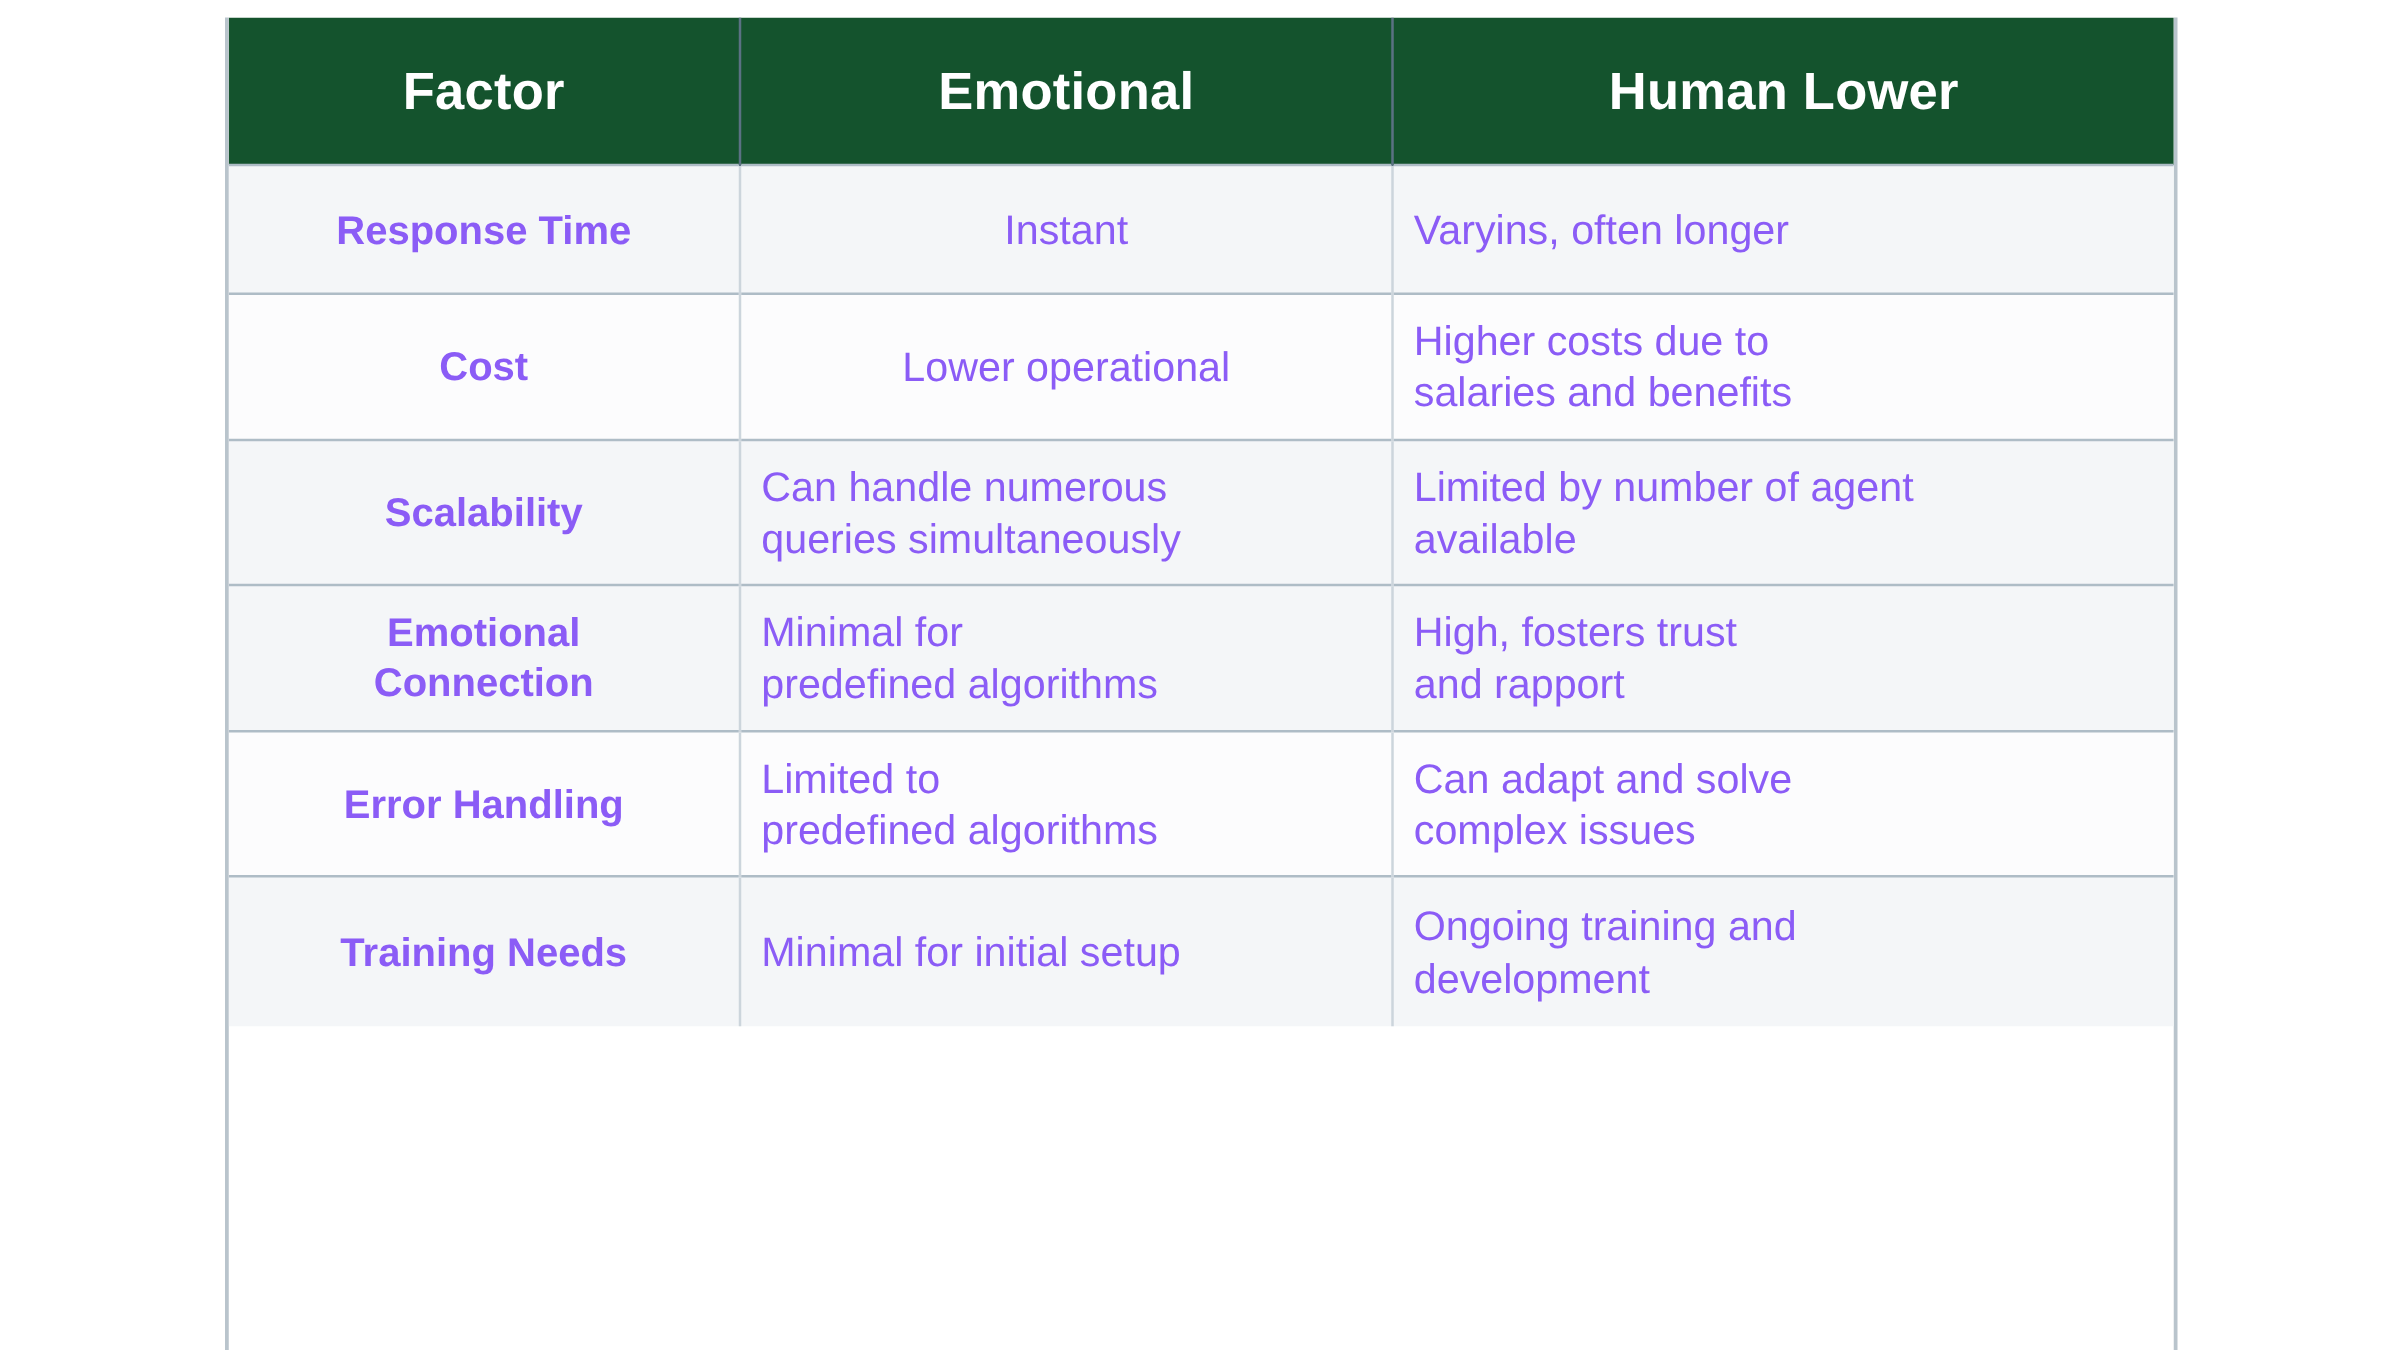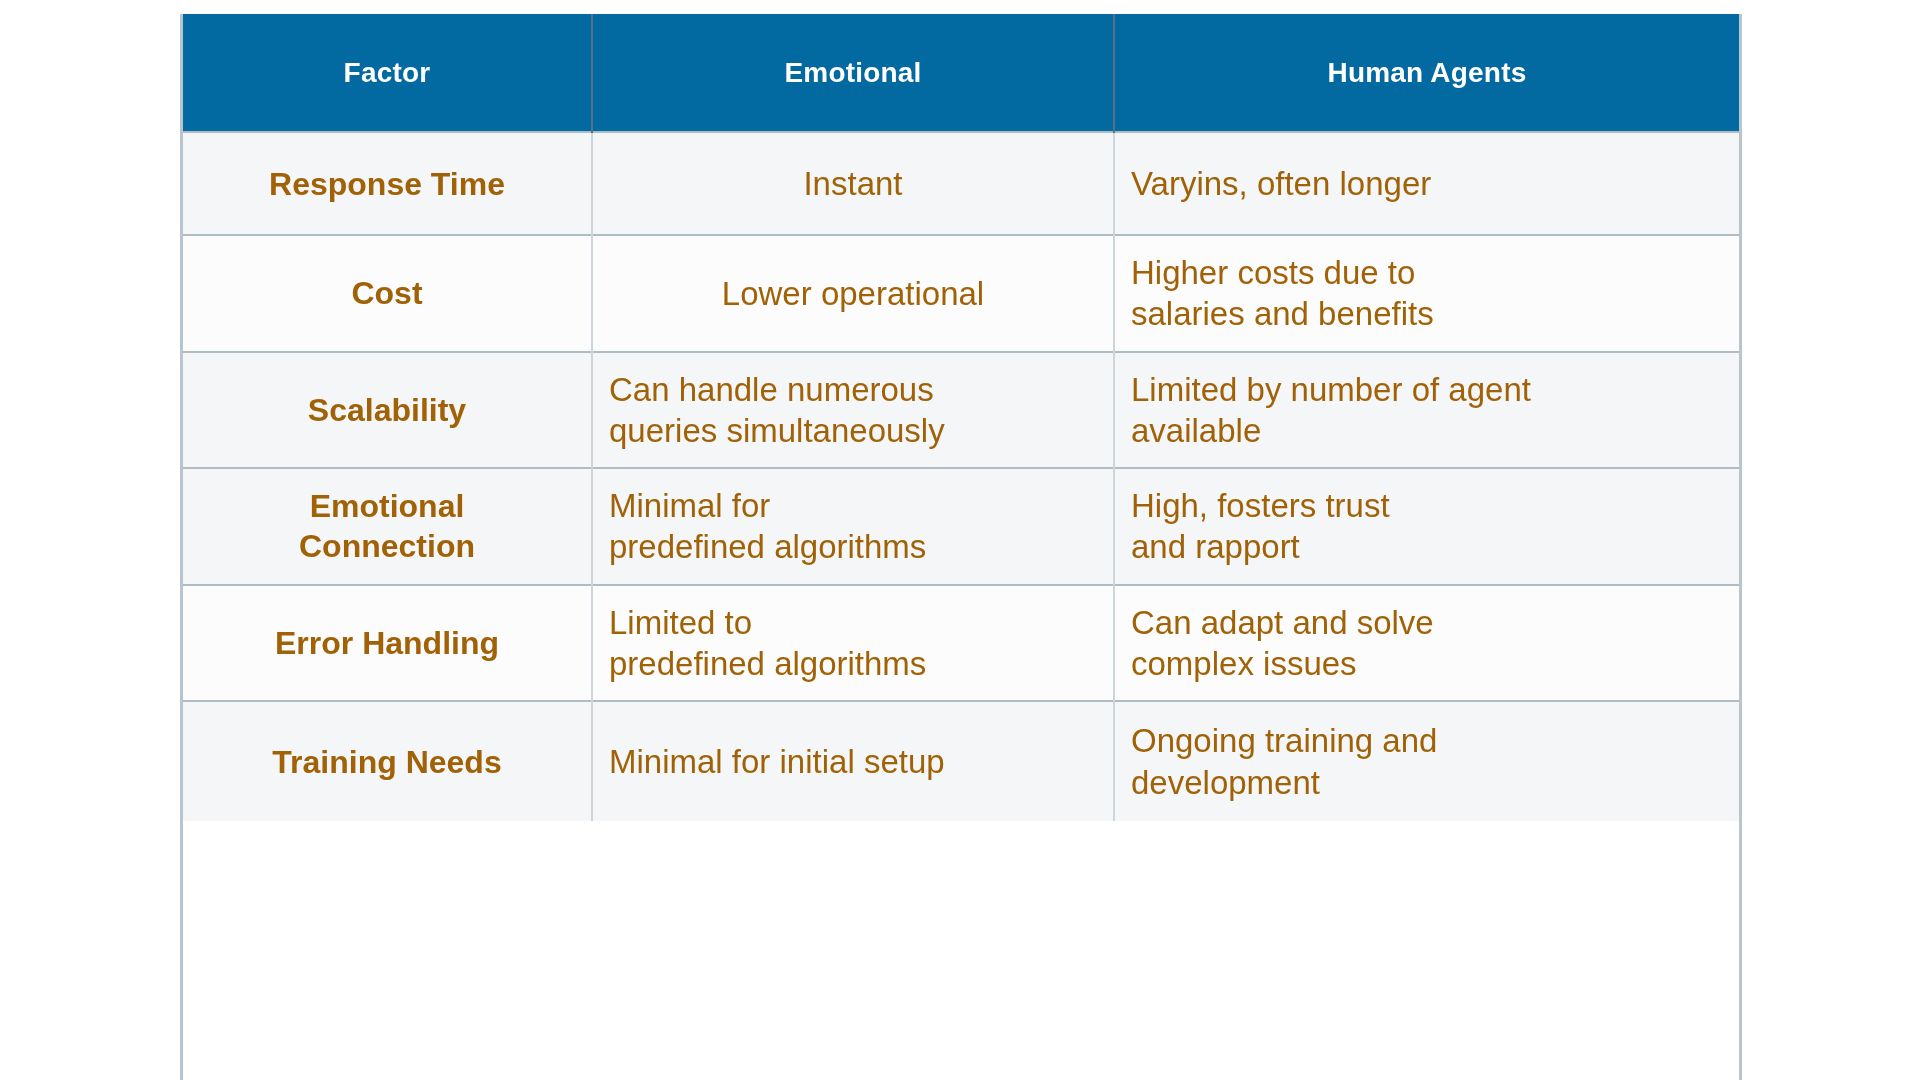--- a/index.html
+++ b/index.html
@@ -40,43 +40,43 @@
     width: 1556px;
     border-collapse: collapse;
     table-layout: fixed;
   }
 
   col.c-factor  { width: 409px; }
   col.c-bots    { width: 522px; }
   col.c-humans  { width: 625px; }
 
   thead th {
-    background: #0369a1;
+    background: #14532d;
     color: #ffffff;
-    font-size: 28px;
+    font-size: 42px;
     font-weight: bold;
     letter-spacing: 0.2px;
     height: 118px;
     padding: 0 10px;
     text-align: center;
     vertical-align: middle;
     border-right: 2px solid #5b7183;
     box-sizing: border-box;
     white-space: nowrap;
   }
   thead th:last-child { border-right: none; }
 
   tbody tr { }
   tbody tr.odd  td { background: #f4f6f8; }
   tbody tr.even td { background: #fcfcfd; }
 
   tbody td {
     border-top: 2px solid #aebcc6;
     border-right: 2px solid #ccd5dc;
-    color: #a16207;
+    color: #8b5cf6;
     font-size: 33px;
     line-height: 1.25;
     padding: 16px 16px;
     vertical-align: middle;
     box-sizing: border-box;
     overflow: visible;
     white-space: pre;
   }
   tbody td:last-child { border-right: none; }
 
@@ -108,21 +108,21 @@
     <table class="cmp">
       <colgroup>
         <col class="c-factor">
         <col class="c-bots">
         <col class="c-humans">
       </colgroup>
       <thead>
         <tr>
           <th>Factor</th>
           <th>Emotional</th>
-          <th>Human Agents</th>
+          <th>Human Lower</th>
         </tr>
       </thead>
       <tbody>
         <tr class="r0 odd">
           <td class="factor">Response Time</td>
           <td class="val center">Instant</td>
           <td class="val">Varyins, often longer</td>
         </tr>
         <tr class="r1 even">
           <td class="factor">Cost</td>

